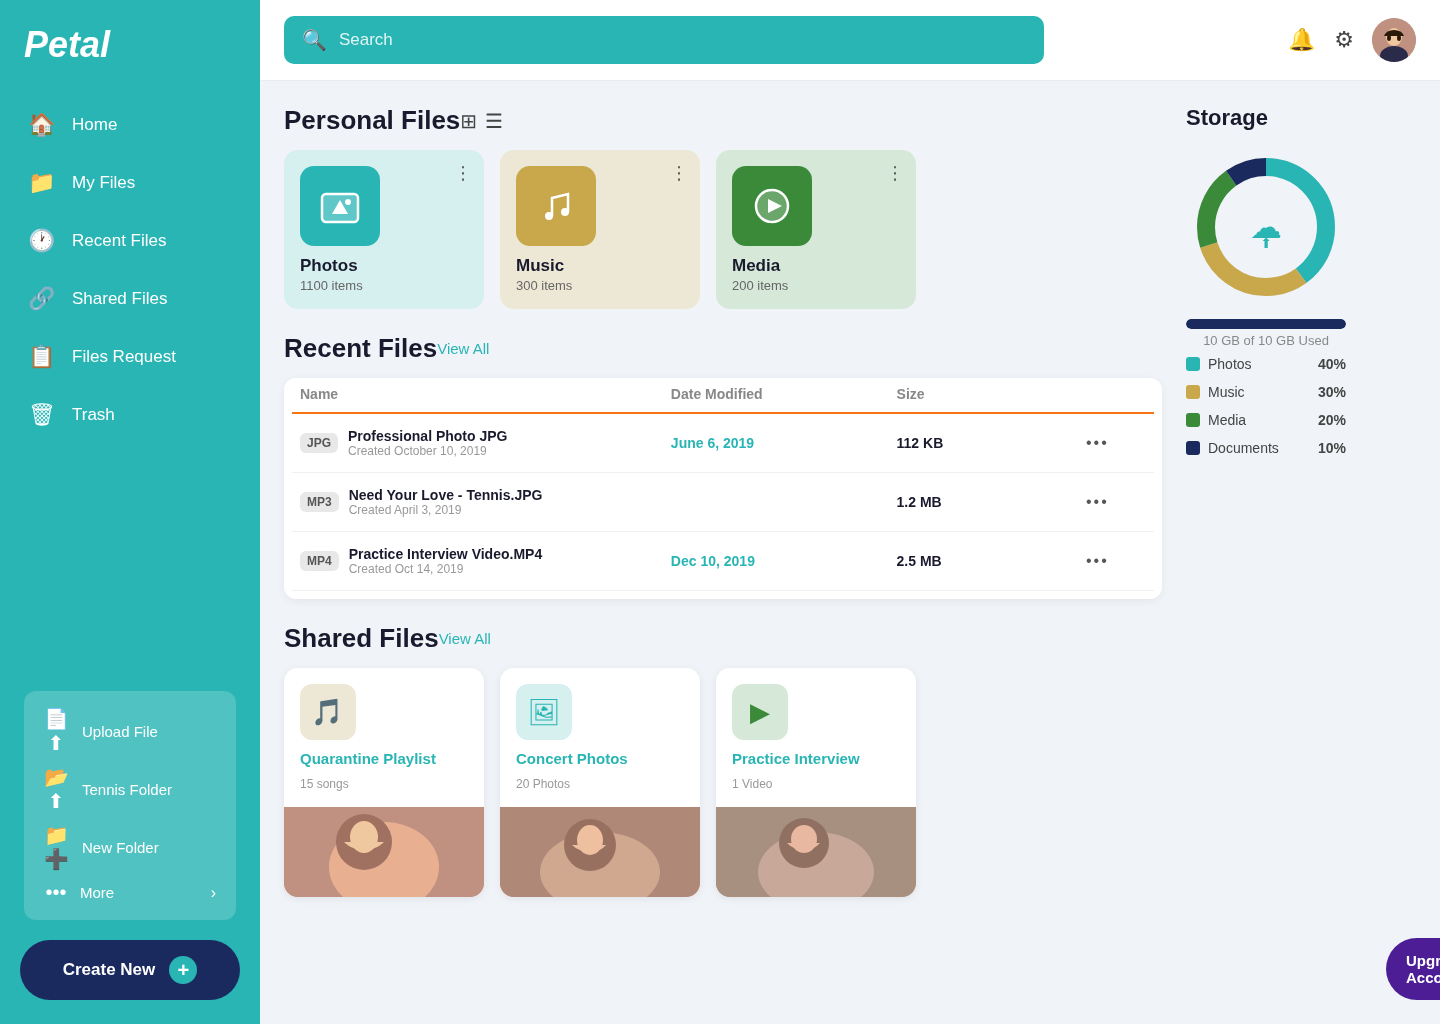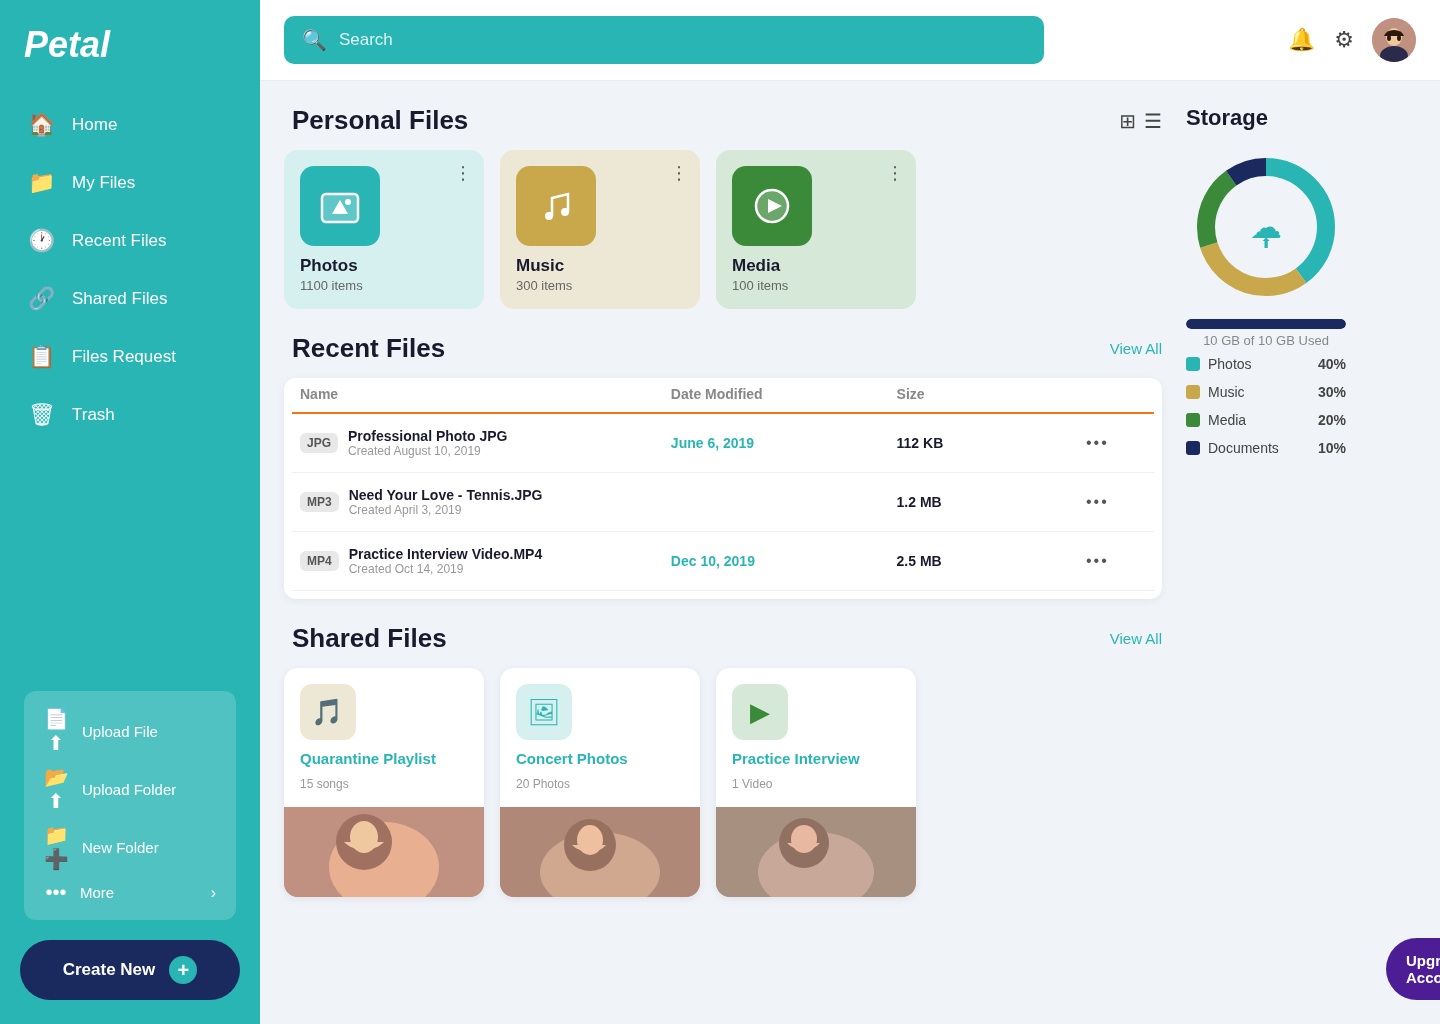--- a/index.html
+++ b/index.html
@@ -170,23 +170,21 @@
       flex: 1;
       display: flex;
       flex-direction: column;
       gap: 24px;
     }
 
     
     .section-header {
       display: flex;
       align-items: center;
-      justify-content: space-between;
       margin-bottom: 14px;
-      margin-left: 8px;
     }
     .section-title {
       font-size: 26px;
       font-weight: 800;
       color: #1a1a2e;
     }
     .view-all-link {
       color: #2ab5b5;
       font-size: 15px;
       cursor: pointer;
@@ -448,21 +446,21 @@
   </div>
 
   <div style="padding: 20px 12px 0 12px;">
     <div class="sidebar-bottom">
       <div class="sidebar-action">
         <span class="sidebar-action-icon">📄⬆</span>
         <span>Upload File</span>
       </div>
       <div class="sidebar-action">
         <span class="sidebar-action-icon">📂⬆</span>
-        <span>Upload Folder</span>
+        <span>Tennis Folder</span>
       </div>
       <div class="sidebar-action">
         <span class="sidebar-action-icon">📁➕</span>
         <span>New Folder</span>
       </div>
       <div class="sidebar-more">
         <div style="display:flex;align-items:center;gap:12px;">
           <span class="sidebar-action-icon">•••</span>
           <span>More</span>
         </div>
@@ -540,21 +538,21 @@
           </div>
           <div class="folder-card folder-card-media">
             <span class="folder-card-menu">⋮</span>
             <div class="folder-icon-box folder-icon-media">
               <svg width="44" height="44" viewBox="0 0 44 44">
                 <circle cx="22" cy="22" r="16" fill="rgba(255,255,255,0.25)" stroke="white" stroke-width="2.5"></circle>
                 <polygon points="18,15 32,22 18,29" fill="white"></polygon>
               </svg>
             </div>
             <div class="folder-name">Media</div>
-            <div class="folder-items">100 items</div>
+            <div class="folder-items">200 items</div>
           </div>
         </div>
       </section>
 
       <section>
         <div class="section-header">
           <h2 class="section-title">Recent Files</h2>
           <a class="view-all-link">View All</a>
         </div>
         <div style="background:#fff; border-radius:12px; padding:8px 8px; box-shadow:0 2px 8px rgba(0,0,0,0.06);">
@@ -563,21 +561,21 @@
             <span class="table-col-label">Date Modified</span>
             <span class="table-col-label">Size</span>
             <span class="table-col-label"></span>
           </div>
 
           <div class="table-row">
             <div class="file-cell-name">
               <span class="file-badge">JPG</span>
               <div class="file-name-info">
                 <span class="file-name">Professional Photo JPG</span>
-                <span class="file-created">Created August 10, 2019</span>
+                <span class="file-created">Created October 10, 2019</span>
               </div>
             </div>
             <span class="file-date">June 6, 2019</span>
             <span class="file-size">112 KB</span>
             <span class="file-more">•••</span>
           </div>
 
           <div class="table-row">
             <div class="file-cell-name">
               <span class="file-badge">MP3</span>

